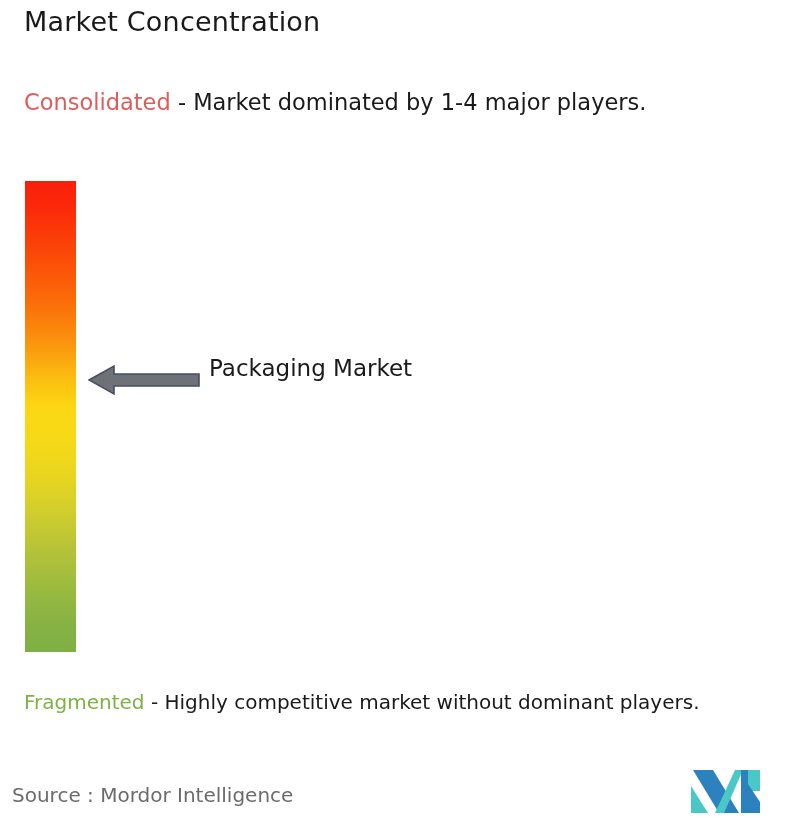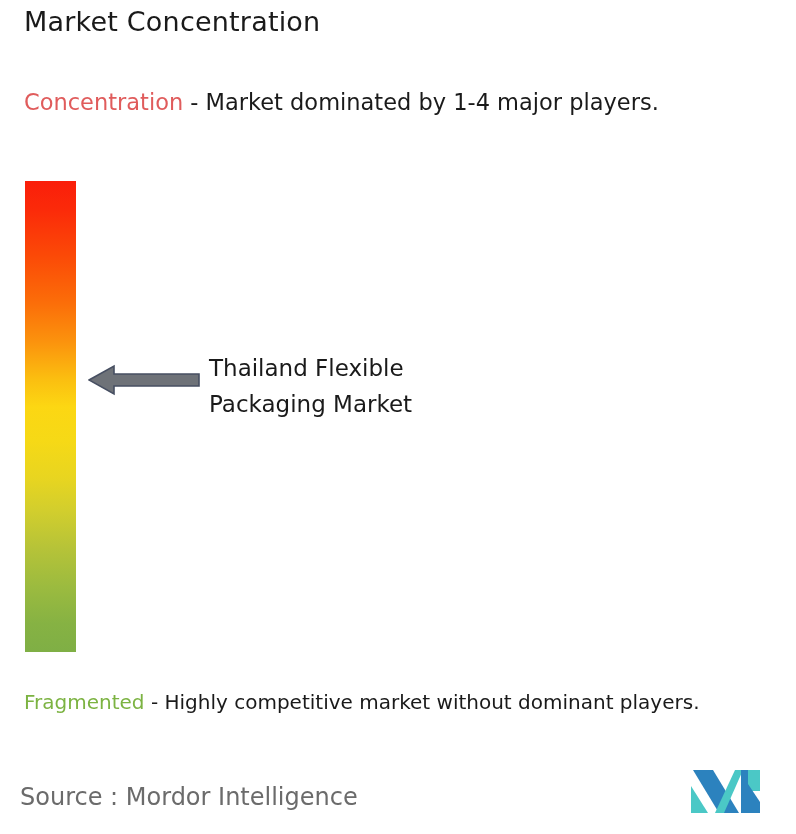--- a/index.html
+++ b/index.html
@@ -96,56 +96,55 @@
     top: 686px;
     width: 764px;
     font-size: 20px;
     line-height: 32px;
     color: #1a1a1a;
   }
 
   
   .source {
     position: absolute;
-    left: 20px;
+    left: 12px;
     top: 783px;
-    font-size: 24px;
+    font-size: 20px;
     color: #6b6b6b;
     white-space: nowrap;
   }
 
   
   .logo {
     position: absolute;
     left: 691px;
     top: 769px;
     width: 70px;
     height: 45px;
   }
   .logo svg { display: block; }
 </style>
 </head>
 <body>
 
 <div class="title">Market Concentration</div>
 
 <div class="desc-top">
-  <span class="kw-consolidated">Concentration</span><span> - Market dominated by 1-4 major players.</span>
+  <span class="kw-consolidated">Consolidated</span><span> - Market dominated by 1-4 major players.</span>
 </div>
 
 <div class="gradient-bar"></div>
 
 <div class="arrow-wrap">
   <svg width="112" height="38" viewBox="0 0 112 38" xmlns="http://www.w3.org/2000/svg">
     <polygon points="1,19 26,5 26,13 111,13 111,25 26,25 26,33" fill="#6E7278" stroke="#474F62" stroke-width="1.6" stroke-linejoin="miter"></polygon>
   </svg>
 </div>
 
 <div class="arrow-label">
-  <div>Thailand Flexible</div>
   <div>Packaging Market</div>
 </div>
 
 <div class="desc-bottom">
   <span class="kw-fragmented">Fragmented</span><span> - Highly competitive market without dominant players.</span>
 </div>
 
 <div class="source">
   <span>Source :</span>
   <span>Mordor Intelligence</span>

